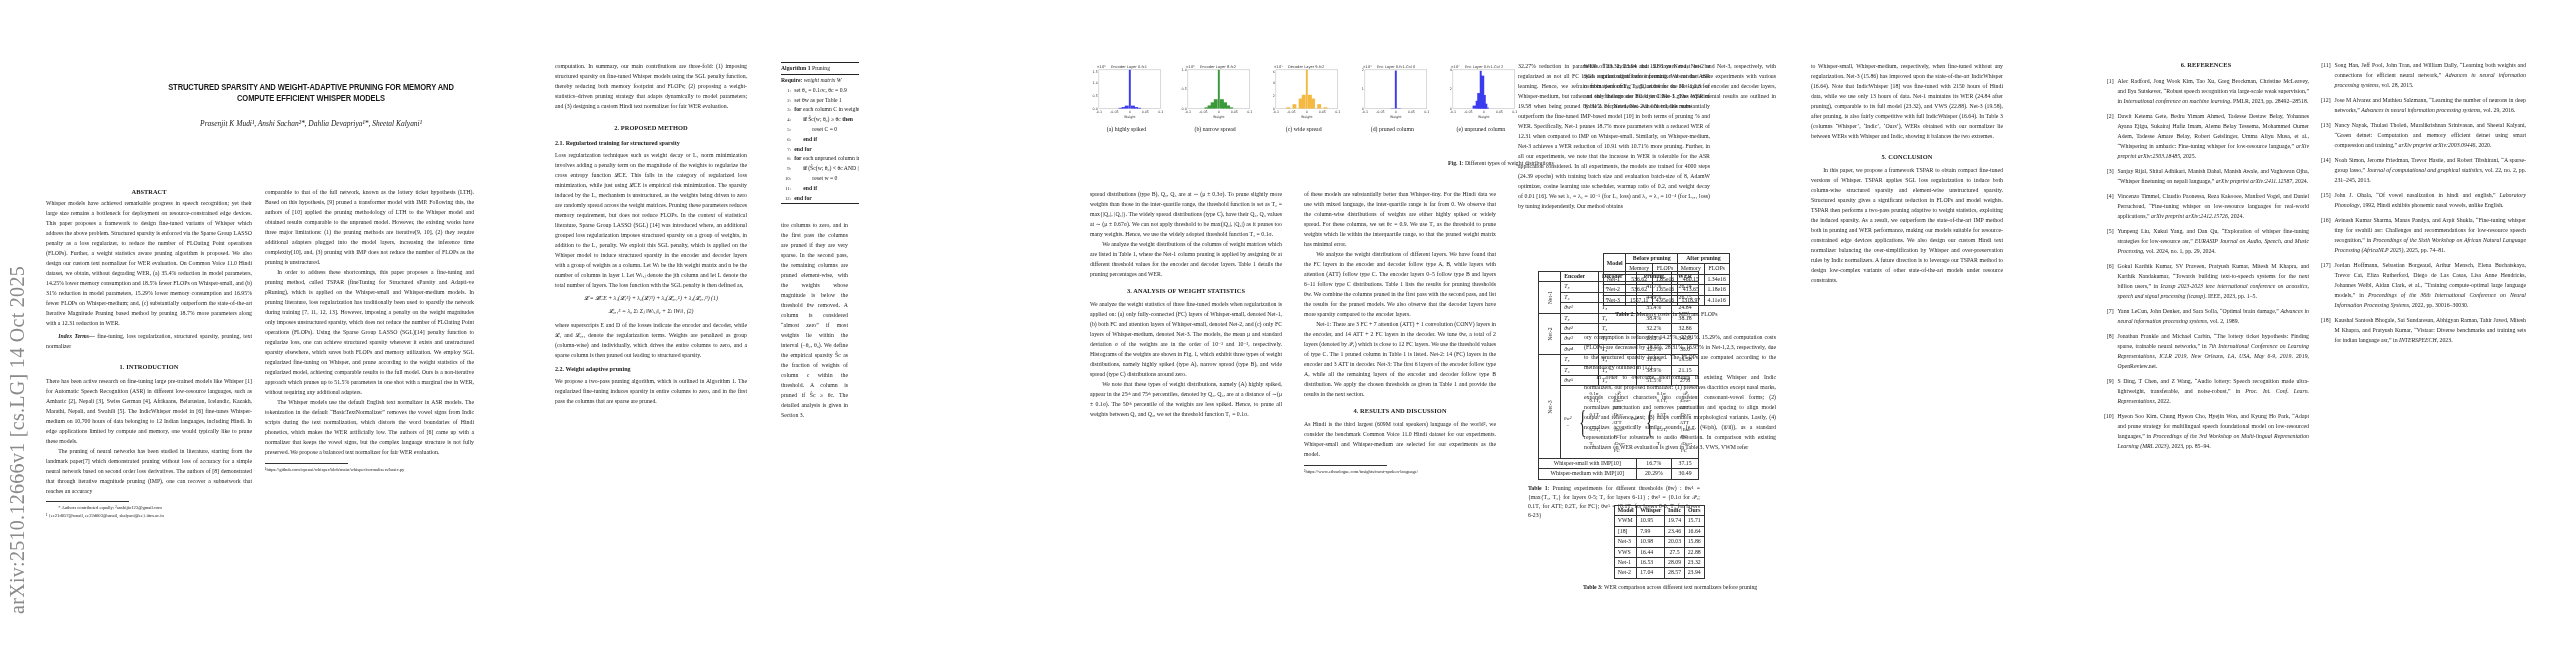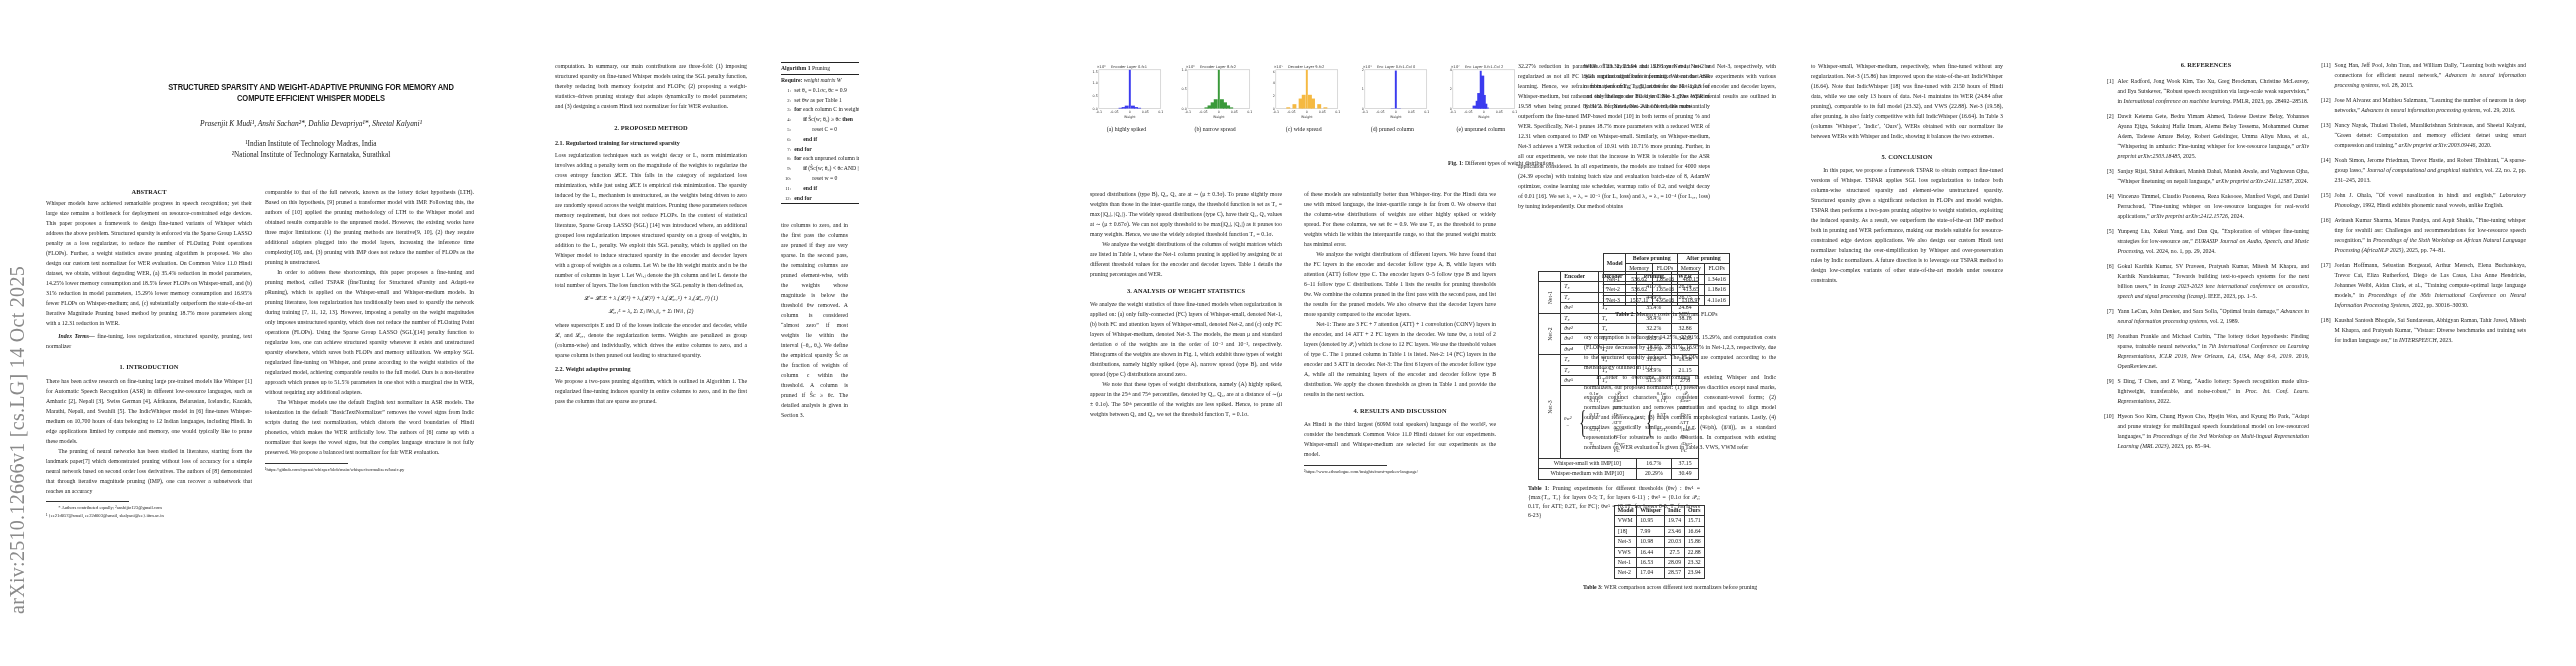--- a/index.html
+++ b/index.html
@@ -66,24 +66,20 @@
 
 <div class="page" id="page1">
   <div class="arxiv-stamp">arXiv:2510.12666v1  [cs.LG]  14 Oct 2025</div>
 
   <div class="title-block">
     <div class="paper-title">
       <div>STRUCTURED SPARSITY AND WEIGHT-ADAPTIVE PRUNING FOR MEMORY AND</div>
       <div>COMPUTE EFFICIENT WHISPER MODELS</div>
     </div>
     <div class="authors">Prasenjit K Mudi¹, Anshi Sachan²*, Dahlia Devapriya¹*, Sheetal Kalyani¹</div>
-    <div class="affil-block">
-      <div class="affil">¹Indian Institute of Technology Madras, India</div>
-      <div class="affil">²National Institute of Technology Karnataka, Surathkal</div>
-    </div>
   </div>
 
   <div class="col" style="left:46px; top:187px; width:206px;">
     <div class="abstract-head">ABSTRACT</div>
     <p>Whisper models have achieved remarkable progress in speech recognition; yet their large size remains a bottleneck for deployment on resource-constrained edge devices. This paper proposes a framework to design fine-tuned variants of Whisper which address the above problem. Structured sparsity is enforced via the Sparse Group LASSO penalty as a loss regularizer, to reduce the number of FLOating Point operations (FLOPs). Further, a weight statistics aware pruning algorithm is proposed. We also design our custom text normalizer for WER evaluation. On Common Voice 11.0 Hindi dataset, we obtain, without degrading WER, (a) 35.4% reduction in model parameters, 14.25% lower memory consumption and 18.5% fewer FLOPs on Whisper-small, and (b) 31% reduction in model parameters, 15.29% lower memory consumption and 16.95% fewer FLOPs on Whisper-medium; and, (c) substantially outperform the state-of-the-art Iterative Magnitude Pruning based method by pruning 18.7% more parameters along with a 12.31 reduction in WER.</p>
     <p class="indent" style="margin-top:3.3px;">
       <b><i>Index Terms—</i></b>
       <span>fine-tuning, loss regularization, structured sparsity, pruning, text normalizer</span>
     </p>
     <div class="sec-head" style="margin-top:11px;">1. INTRODUCTION</div>

